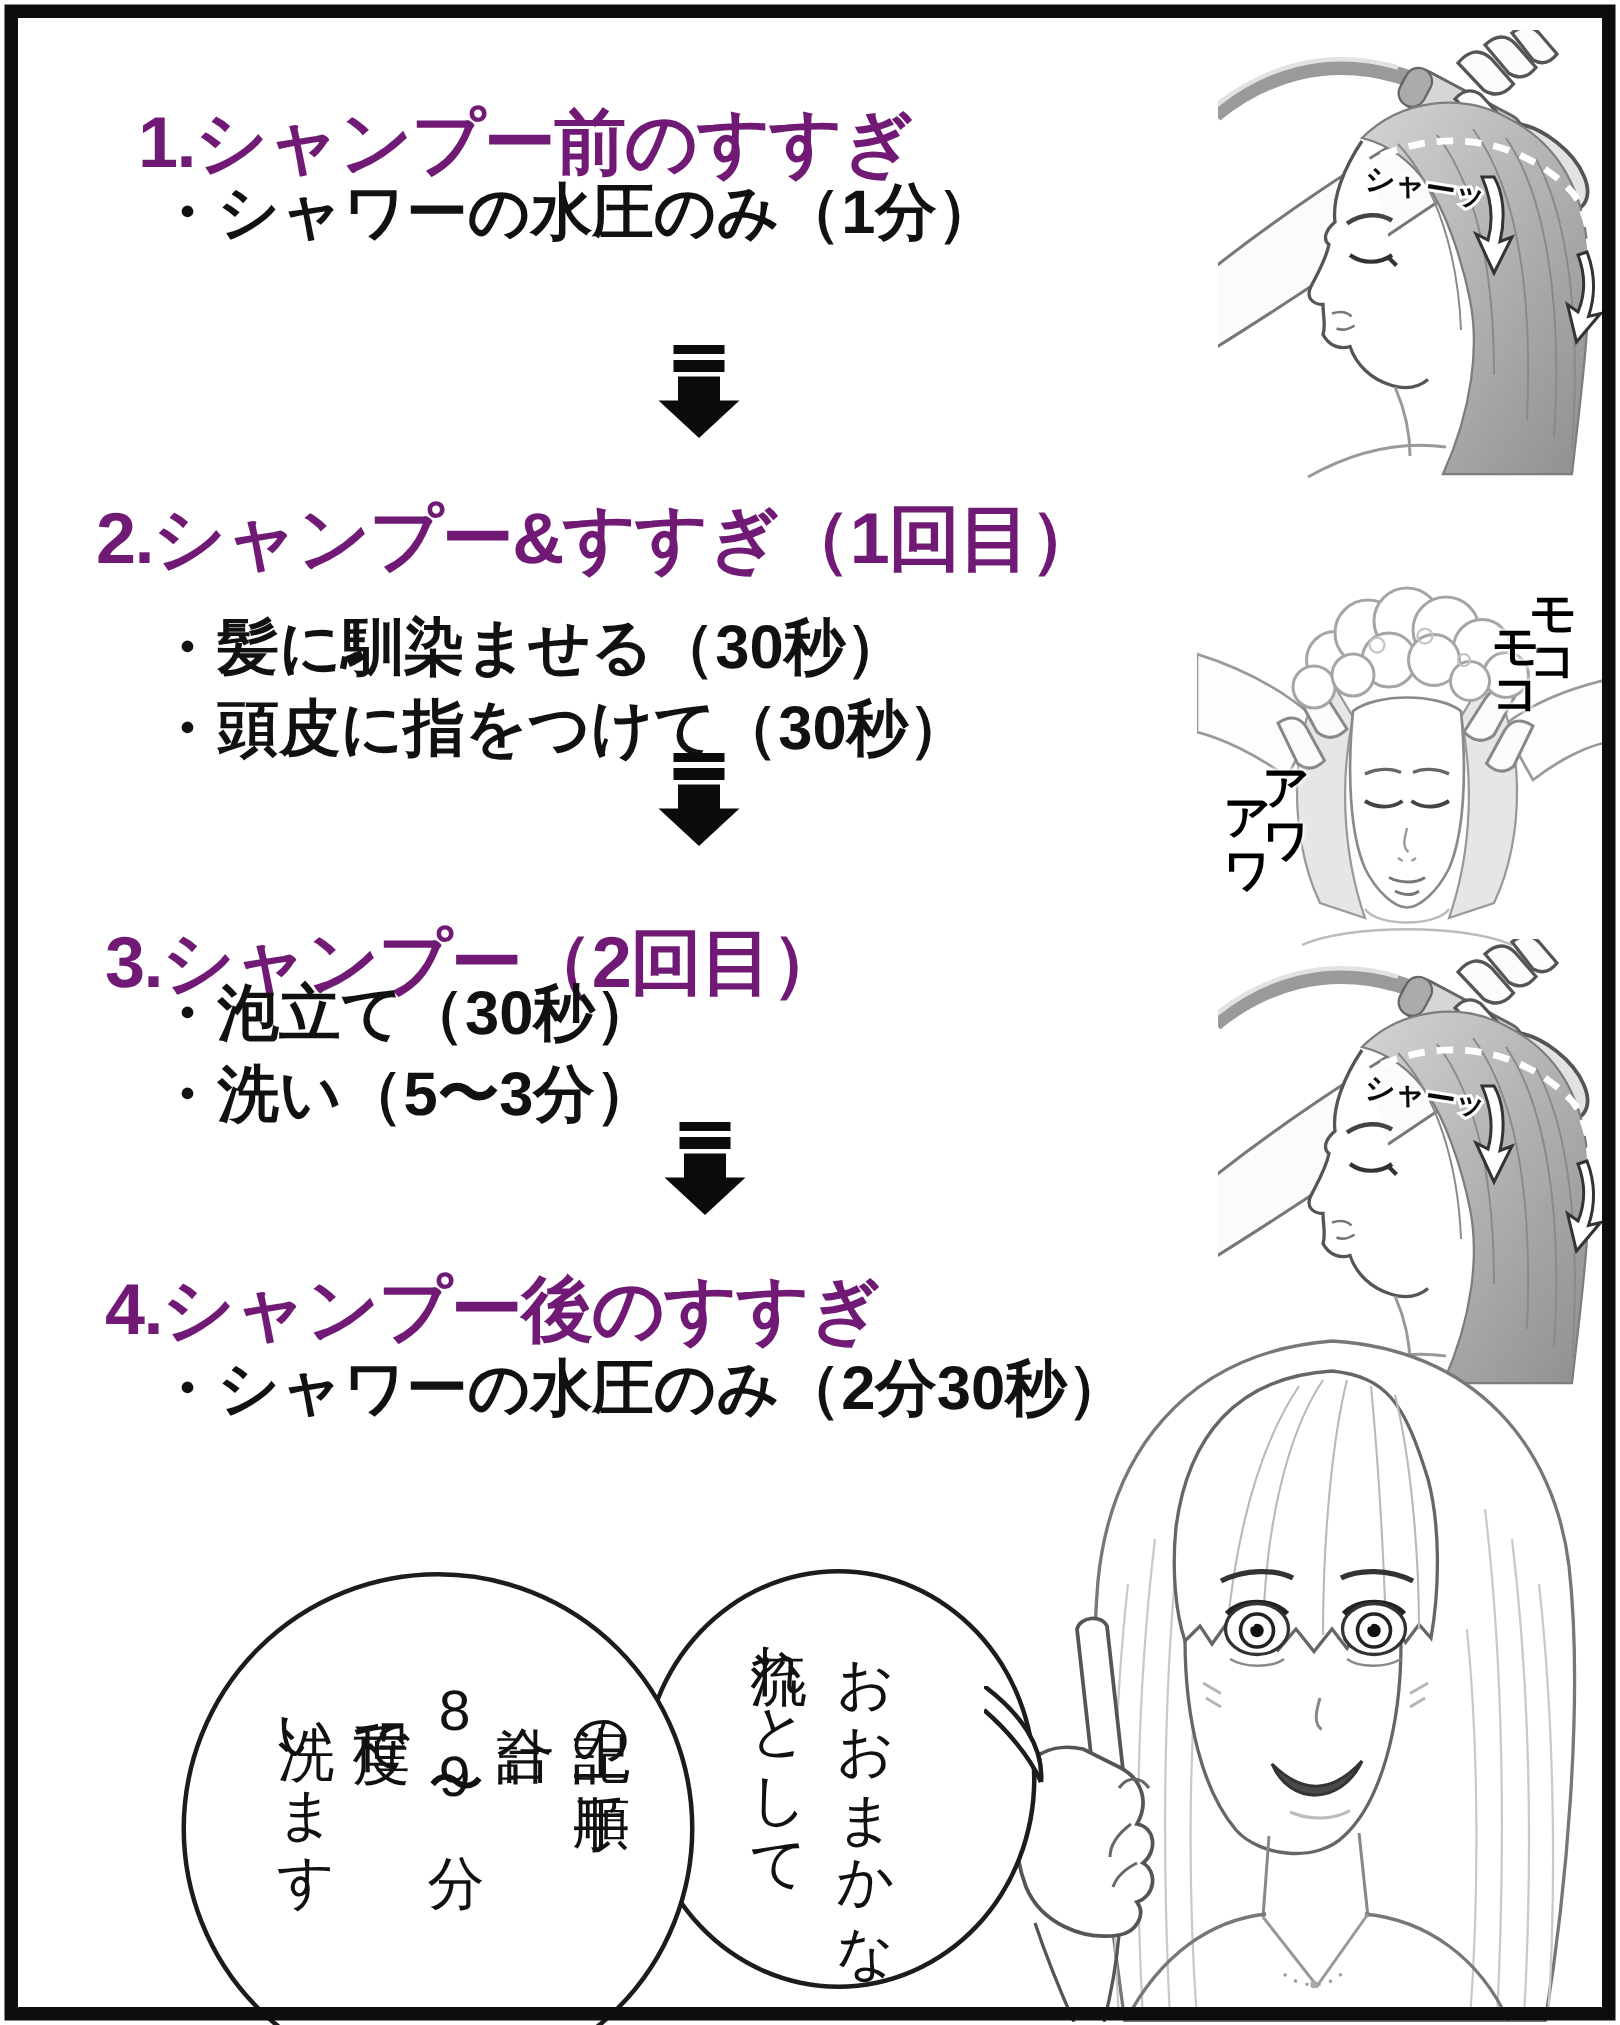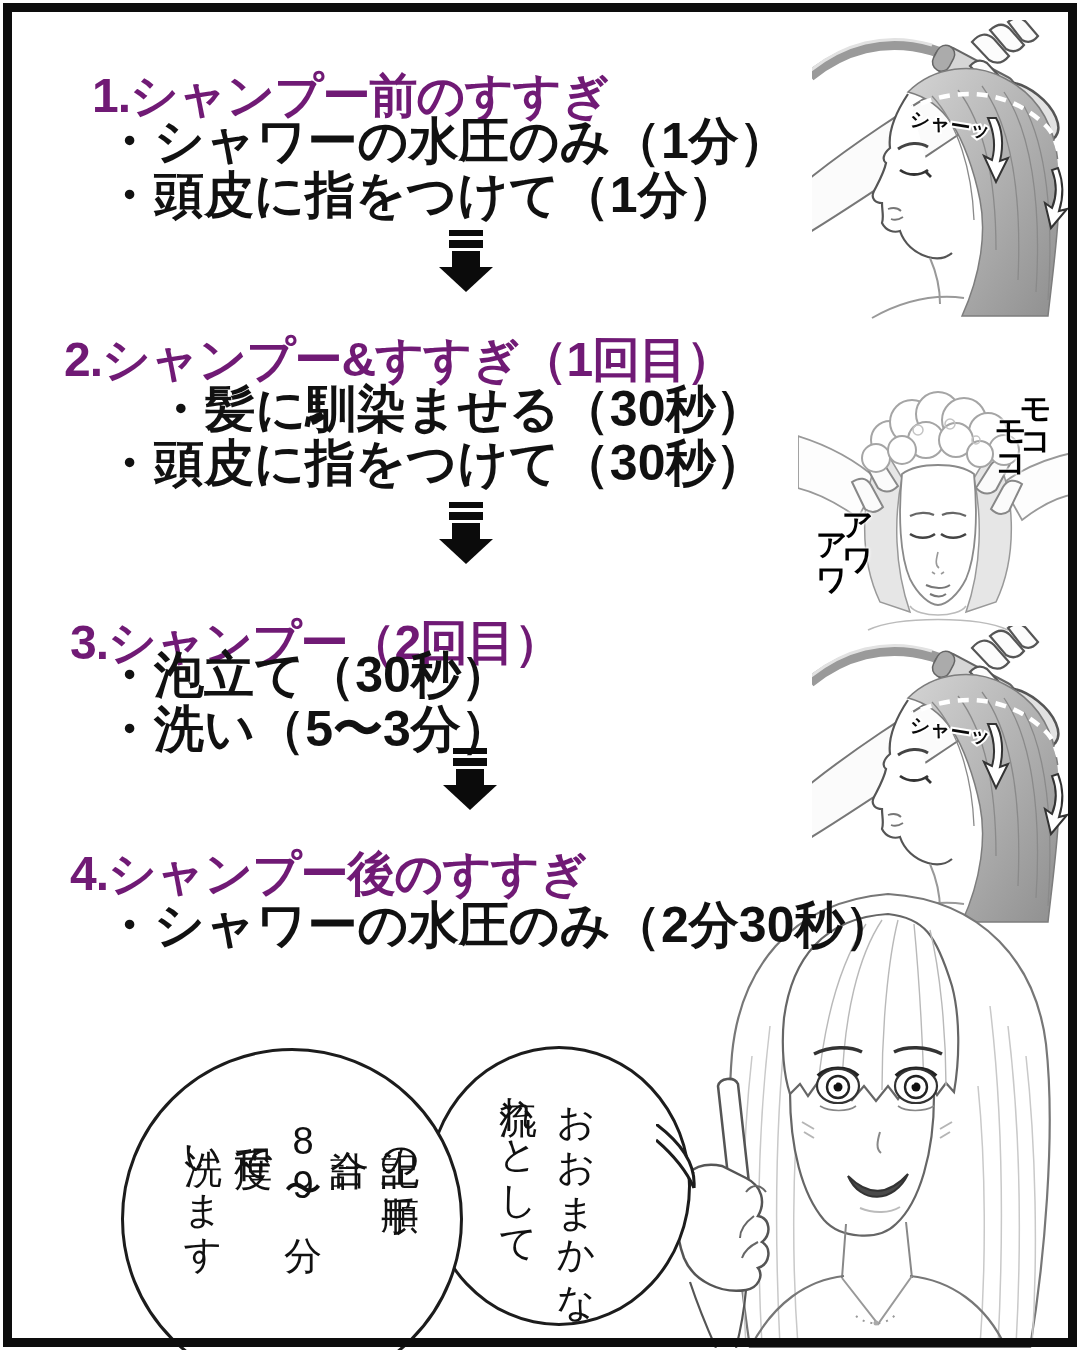--- a/index.html
+++ b/index.html
@@ -10,27 +10,27 @@
   }
   .frame{
     position:absolute;left:3px;top:3px;right:3px;bottom:3px;
     border:9px solid #0d0d0d;z-index:60;pointer-events:none;
   }
   .step-title{
     position:absolute;font-size:48px;font-weight:900;letter-spacing:-1px;
     white-space:nowrap;line-height:1.08;z-index:5;color:#701a75;
   }
   .step-bullets{
-    position:absolute;font-size:50px;font-weight:700;letter-spacing:0;
+    position:absolute;font-size:41px;font-weight:700;letter-spacing:0;
     line-height:54px;white-space:nowrap;z-index:5;color:#111;
   }
   .t1{left:92px;top:30px;}
   .b1{left:104px;top:114px;}
   .t2{left:64px;top:294px;}
-  .b2{left:104px;top:382px;text-align:right;}
+  .b2{left:104px;top:404px;}
   .t3{left:70px;top:572px;margin-top:45px;}
   .b3{left:104px;top:648px;}
   .t4{left:70px;top:808px;}
   .b4{left:104px;top:898px;}
   .flow-arrow{position:absolute;width:58px;height:62px;z-index:5;}
   .fa1{left:437px;top:230px;}
   .fa2{left:437px;top:502px;}
   .fa3{left:441px;top:748px;}
   .illust{position:absolute;z-index:2;}
   .shower1{left:812px;top:20px;width:262px;height:300px;}
@@ -124,21 +124,20 @@
         <path d="M240,150 C245,163 245,176 240,188 L233,183 L239,208 L255,189 L247,191 C252,176 251,161 246,148 Z" fill="#fff" stroke="#333" stroke-width="2"></path>
         <text x="97" y="105" transform="rotate(9 97 105)" font-size="20" font-weight="900" fill="#0a0a0a" stroke="#ffffff" stroke-width="4" paint-order="stroke">シャーッ</text>
       </symbol>
     </defs>
   </svg>
 
   <section>
     <h2 class="step-title t1">1.シャンプー前のすすぎ</h2>
     <div class="step-bullets b1">
       <div>・シャワーの水圧のみ（1分）</div>
-      <div>・頭皮に指をつけて（1分）</div>
     </div>
   </section>
   <svg class="flow-arrow fa1">
       <use href="#flow-arrow-sym"></use>
     </svg>
 
   <section>
     <h2 class="step-title t2">2.シャンプー&amp;すすぎ（1回目）</h2>
     <div class="step-bullets b2">
       <div>・髪に馴染ませる（30秒）</div>

